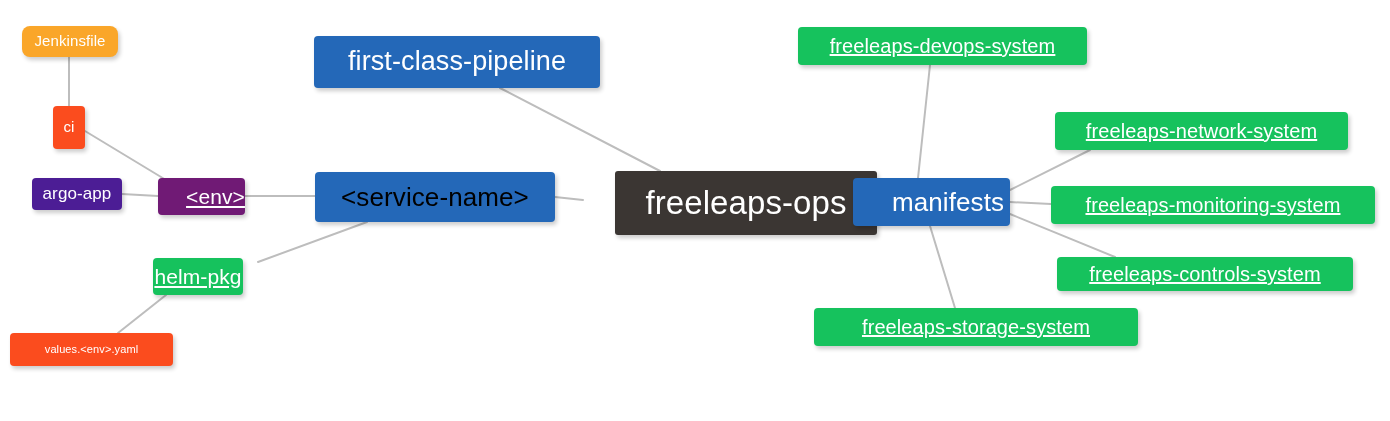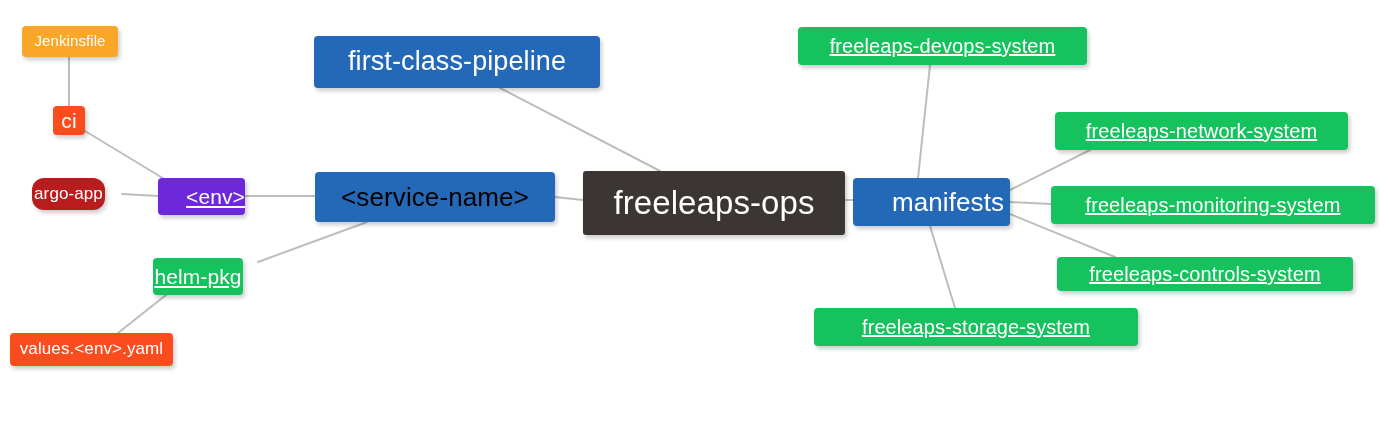--- a/index.html
+++ b/index.html
@@ -37,30 +37,32 @@
     white-space: nowrap;
     text-align: center;
     letter-spacing: 0.1px;
     box-shadow: 2px 3px 4px rgba(0,0,0,0.20);
     line-height: 1.1;
   }
   .lvl-root {
     background: #3b3633;
     font-size: 33px;
     border-radius: 3px;
+    margin-left: 32px;
   }
   .lvl-blue {
     background: #2468b8;
   }
   .lvl-green {
     background: #16c25d;
     text-decoration: underline;
   }
   .lvl-orange {
     background: #faa629;
+    border-radius: 8px;
   }
   .lvl-red {
     background: #fb4c1e;
   }
 </style>
 </head>
 <body>
 
 <div id="mindmap-canvas" style="background: rgb(255, 255, 255);">
   <svg id="edge-layer" width="1390" height="421" viewBox="0 0 1390 421">
@@ -77,25 +79,25 @@
       <line x1="1010" y1="190" x2="1090" y2="150" stroke="#bdbdbd" stroke-width="2" stroke-linecap="round"></line>
       <line x1="1010" y1="202" x2="1051" y2="204" stroke="#bdbdbd" stroke-width="2" stroke-linecap="round"></line>
       <line x1="1010" y1="214" x2="1115" y2="257" stroke="#bdbdbd" stroke-width="2" stroke-linecap="round"></line>
       <line x1="930" y1="226" x2="955" y2="308" stroke="#bdbdbd" stroke-width="2" stroke-linecap="round"></line>
     </svg>
   <div id="node-layer">
       <div class="mm-node lvl-root" style="left: 583px; top: 171px; width: 262px; height: 64px; font-size: 33px; background: rgb(59, 54, 51); color: rgb(255, 255, 255);">freeleaps-ops</div>
       <div class="mm-node lvl-blue" style="left: 314px; top: 36px; width: 286px; height: 52px; font-size: 27px; background: rgb(36, 104, 184); color: rgb(255, 255, 255);">first-class-pipeline</div>
       <div class="mm-node lvl-blue" style="left: 315px; top: 172px; width: 240px; height: 50px; font-size: 26px; background: rgb(36, 104, 184); color: #000000;">&lt;service-name&gt;</div>
       <div class="mm-node lvl-blue" style="left: 853px; top: 178px; width: 157px; height: 48px; font-size: 26px; background: rgb(36, 104, 184); color: rgb(255, 255, 255); padding-left: 33px;">manifests</div>
-      <div class="mm-node lvl-green" style="left: 158px; top: 178px; width: 87px; height: 37px; font-size: 21px; background: #6d28d9; color: rgb(255, 255, 255); padding-left: 28px;">&lt;env&gt;</div>
+      <div class="mm-node lvl-green" style="left: 158px; top: 178px; width: 87px; height: 37px; font-size: 21px; background: #701a75; color: rgb(255, 255, 255); padding-left: 28px;">&lt;env&gt;</div>
       <div class="mm-node lvl-green" style="left: 153px; top: 258px; width: 90px; height: 37px; font-size: 21px; background: rgb(22, 194, 93); color: rgb(255, 255, 255);">helm-pkg</div>
       <div class="mm-node lvl-green" style="left: 798px; top: 27px; width: 289px; height: 38px; font-size: 20px; background: rgb(22, 194, 93); color: rgb(255, 255, 255);">freeleaps-devops-system</div>
       <div class="mm-node lvl-green" style="left: 1055px; top: 112px; width: 293px; height: 38px; font-size: 20px; background: rgb(22, 194, 93); color: rgb(255, 255, 255);">freeleaps-network-system</div>
       <div class="mm-node lvl-green" style="left: 1051px; top: 186px; width: 324px; height: 38px; font-size: 20px; background: rgb(22, 194, 93); color: rgb(255, 255, 255);">freeleaps-monitoring-system</div>
       <div class="mm-node lvl-green" style="left: 1057px; top: 257px; width: 296px; height: 34px; font-size: 20px; background: rgb(22, 194, 93); color: rgb(255, 255, 255);">freeleaps-controls-system</div>
       <div class="mm-node lvl-green" style="left: 814px; top: 308px; width: 324px; height: 38px; font-size: 20px; background: rgb(22, 194, 93); color: rgb(255, 255, 255);">freeleaps-storage-system</div>
       <div class="mm-node lvl-orange" style="left: 22px; top: 26px; width: 96px; height: 31px; font-size: 15px; background: rgb(250, 166, 41); color: rgb(255, 255, 255);">Jenkinsfile</div>
-      <div class="mm-node lvl-red" style="left: 53px; top: 106px; width: 32px; height: 29px; font-size: 21px; background: rgb(251, 76, 30); color: rgb(255, 255, 255);">ci</div>
-      <div class="mm-node lvl-red" style="left: 32px; top: 178px; width: 73px; height: 32px; font-size: 17px; background: #b91c1c; color: rgb(255, 255, 255); border-radius: 12px;">argo-app</div>
-      <div class="mm-node lvl-red" style="left: 10px; top: 333px; width: 163px; height: 33px; font-size: 17px; background: rgb(251, 76, 30); color: rgb(255, 255, 255);">values.&lt;env&gt;.yaml</div>
+      <div class="mm-node lvl-red" style="left: 53px; top: 106px; width: 32px; height: 43px; font-size: 15px; background: rgb(251, 76, 30); color: rgb(255, 255, 255);">ci</div>
+      <div class="mm-node lvl-red" style="left: 32px; top: 178px; width: 90px; height: 32px; font-size: 17px; background: #4c1d95; color: rgb(255, 255, 255);">argo-app</div>
+      <div class="mm-node lvl-red" style="left: 10px; top: 333px; width: 163px; height: 33px; font-size: 11px; background: rgb(251, 76, 30); color: rgb(255, 255, 255);">values.&lt;env&gt;.yaml</div>
     </div>
 </div>
 
 </body></html>

